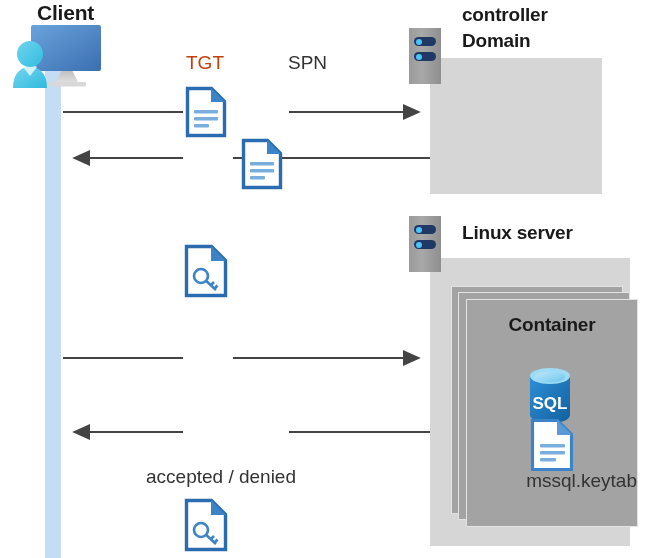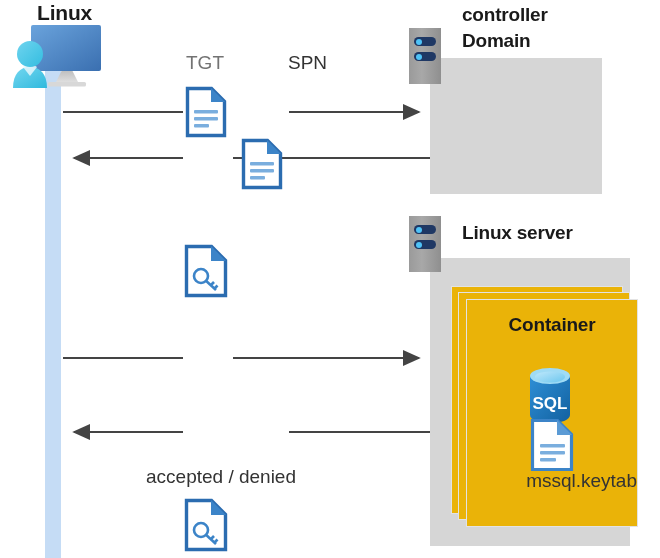--- a/index.html
+++ b/index.html
@@ -48,27 +48,27 @@
   .rack .led.l2{top:24px;}
   #dc-rack{left:409px;top:28px;}
   #linux-rack{left:409px;top:216px;}
 
   
   .doc{position:relative;}
   .doc svg{display:block;}
 
   
   .card{
-    position:absolute;background:#eab308;border:1px solid #e3e3e3;
+    position:absolute;background:#a3a3a3;border:1px solid #e3e3e3;
     box-shadow:0 0 0 0 rgba(0,0,0,0);
   }
   #card-back{left:451px;top:286px;width:170px;height:226px;}
   #card-mid{left:458px;top:292px;width:170px;height:226px;}
   #card-front{left:466px;top:299px;width:170px;height:226px;}
-  #tgt-label{left:186px;top:52px;font-size:19px;color:#737373;}
+  #tgt-label{left:186px;top:52px;font-size:19px;color:#c2410c;}
   #spn-label{left:240px;top:52px;font-size:19px;color:#333;margin-left:48px;}
   #accepted-denied{left:146px;top:466px;font-size:19px;color:#333;}
   #keytab-label{left:0;top:170px;width:100%;text-align:right;font-size:19px;color:#333;}
 
   
   #connectors{left:0;top:0;width:660px;height:558px;pointer-events:none;}
 </style>
 </head>
 <body>
 
@@ -90,21 +90,21 @@
 
   <line x1="63" y1="358" x2="183" y2="358" stroke="#444444" stroke-width="1.8"></line>
   <line x1="233" y1="358" x2="419" y2="358" stroke="#444444" stroke-width="1.8" marker-end="url(#arrR)"></line>
 
   <line x1="289" y1="432" x2="430" y2="432" stroke="#444444" stroke-width="1.8"></line>
   <line x1="74" y1="432" x2="183" y2="432" stroke="#444444" stroke-width="1.8" transform="rotate(180 128.5 432)" marker-end="url(#arrL)"></line>
 </svg>
 
 <div class="abs" id="client-lifeline"></div>
 
-<div class="abs title-bold" id="client-title">Linux</div>
+<div class="abs title-bold" id="client-title">Client</div>
 
 <div class="abs" style="left:8px;top:22px;width:104px;height:66px;">
   <svg width="104" height="66" viewBox="0 0 104 66">
     <defs>
       <linearGradient id="mon" x1="0" y1="0" x2="1" y2="1">
         <stop offset="0" stop-color="#6aa3dc"></stop>
           <stop offset="1" stop-color="#3a6fb0"></stop>
       </linearGradient>
       <linearGradient id="stand" x1="0" y1="0" x2="0" y2="1">
         <stop offset="0" stop-color="#bdbdbd"></stop>

